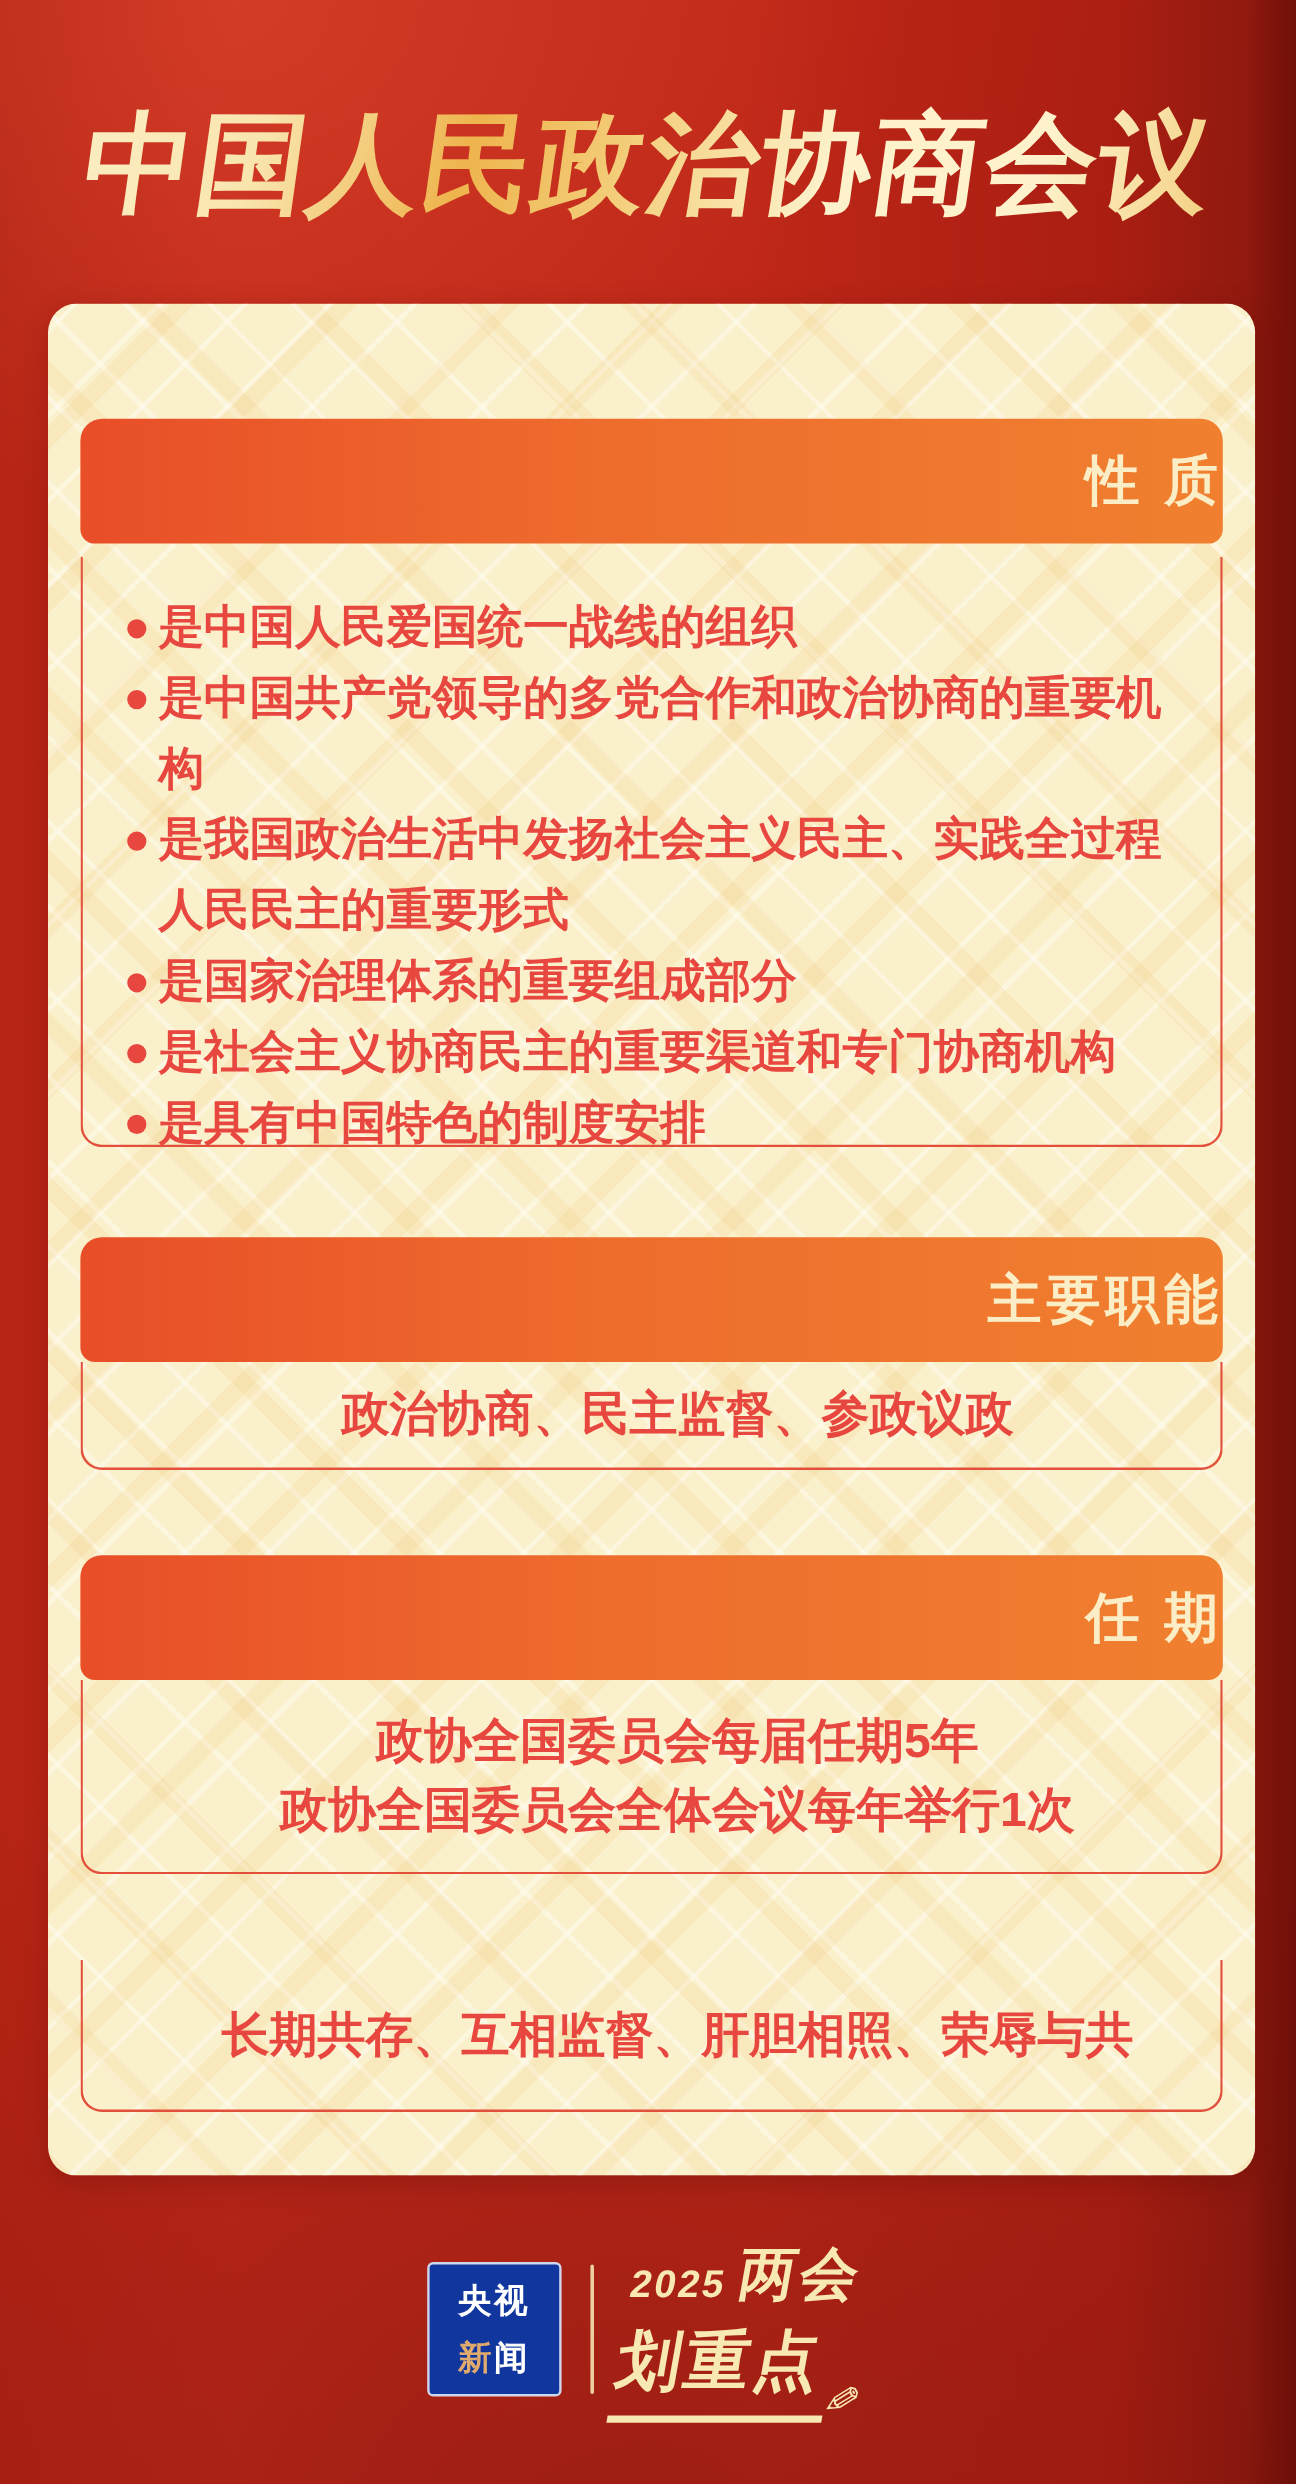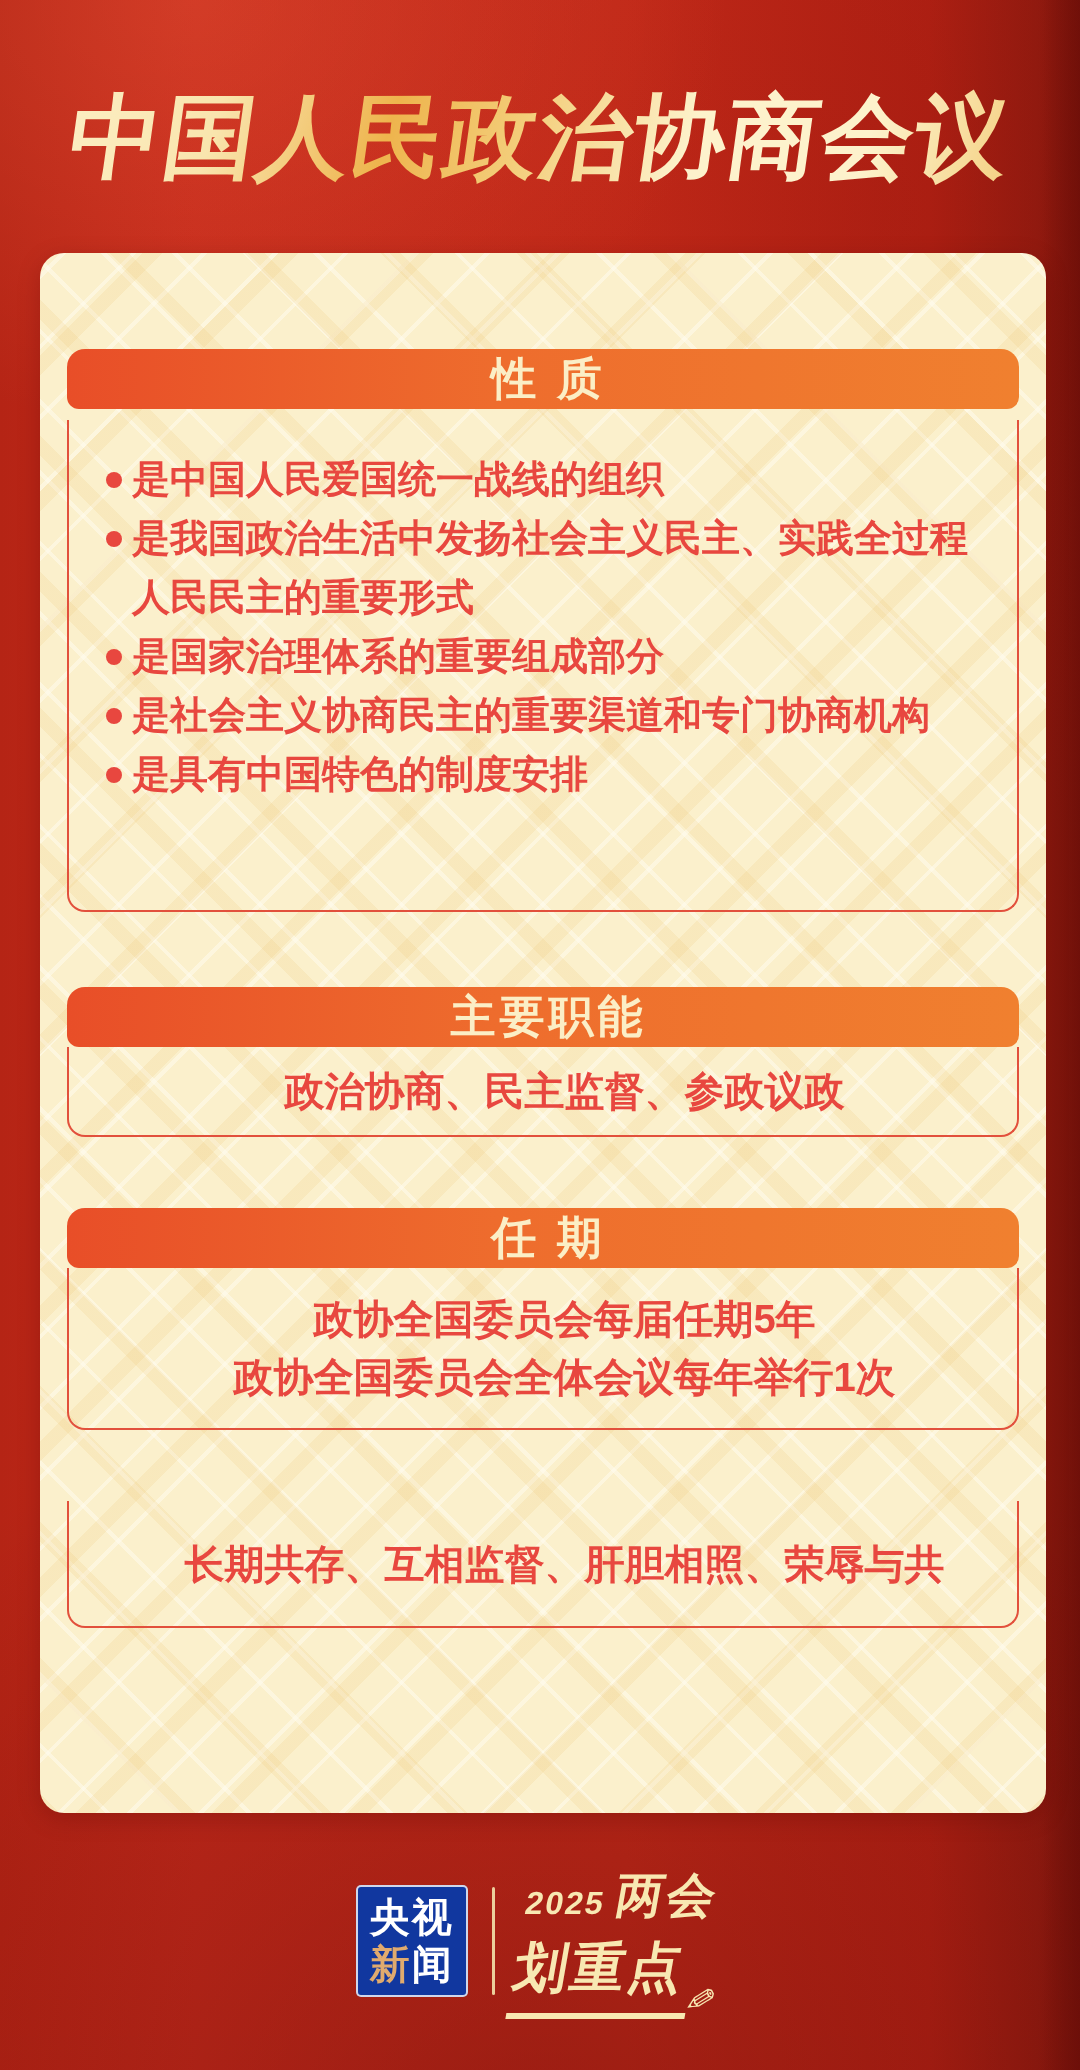--- a/index.html
+++ b/index.html
@@ -29,21 +29,21 @@
     background:
       repeating-linear-gradient(45deg, rgba(234,190,102,.15) 0 14px, rgba(0,0,0,0) 14px 96px),
       repeating-linear-gradient(-45deg, rgba(234,190,102,.15) 0 14px, rgba(0,0,0,0) 14px 96px),
       repeating-linear-gradient(45deg, rgba(255,252,240,.5) 46px 50px, rgba(0,0,0,0) 50px 96px),
       repeating-linear-gradient(-45deg, rgba(255,252,240,.5) 46px 50px, rgba(0,0,0,0) 50px 96px),
       var(--card_beige,#fbf0cc);
     box-shadow:0 6px 22px rgba(80,8,4,.25);
   }
   .sec{margin:0;}
   .sec-header{
-    height:60px;display:flex;align-items:center;justify-content:center;
+    height:104px;display:flex;align-items:center;justify-content:flex-end;
     border-radius:18px 18px 12px 12px;
     background:linear-gradient(90deg,var(--header_orange_deep,#e84e28) 0%,#ee6c2d 45%,#f0802f 100%);
     color:var(--header_text_cream,#fbeec6);font-size:45px;font-weight:800;letter-spacing:4px;padding-left:11px;
   }
   .sec-body{
     border:2px solid var(--border_red,#e2503c);border-top:none;
     border-radius:0 0 18px 18px;box-sizing:border-box;
     color:var(--text_red,#e8473f);font-weight:700;
   }
   .sec-body.bullets{height:492px;}
@@ -56,21 +56,21 @@
   .sec-body.h162{height:162px;gap:12px;}
   .sec-body.h104{height:127px;}
   .line{margin:0;font-size:40px;line-height:1.15;font-weight:700;color:var(--text_red,#e8473f);}
   .mb75{margin-bottom:75px;} .mb71{margin-bottom:71px;}
   
   .footer{position:absolute;top:1882px;left:0;width:100%;height:118px;
     display:flex;justify-content:center;align-items:center;gap:24px;}
   .cctv-logo{width:112px;height:112px;box-sizing:border-box;border:2px solid rgba(255,255,255,.8);
     border-radius:5px;background:var(--cctv_blue,#11379f);
     display:flex;flex-direction:column;justify-content:center;align-items:center;
-    color:#fff;font-size:40px;font-weight:900;line-height:47px;letter-spacing:2px;}
+    color:#fff;font-size:28px;font-weight:900;line-height:47px;letter-spacing:2px;}
   .cctv-row{display:flex;}
   .tan{color:var(--cctv_tan,#e0aa6e);}
   .divider{width:3px;height:108px;border-radius:2px;background:#eccf9c;}
   .badge{transform:skewX(-10deg);color:var(--badge_gold,#f8e8b2);}
   .badge-top{display:flex;align-items:flex-end;gap:10px;}
   .badge-year{font-size:32px;font-weight:900;letter-spacing:2px;padding-bottom:6px;}
   .badge-lh{font-size:48px;font-weight:900;letter-spacing:3px;}
   .badge-bottom{display:flex;align-items:flex-end;gap:2px;margin-top:4px;}
   .badge-hzd{font-size:54px;font-weight:900;letter-spacing:3px;border-bottom:6px solid var(--badge_gold,#f8e8b2);padding:0 8px 8px 0;}
   .pencil{font-size:34px;transform:rotate(100deg);margin-left:-4px;}
@@ -87,20 +87,24 @@
 
     <section class="sec mb75">
       <div class="sec-header">
         <span>性 质</span>
       </div>
       <div class="sec-body bullets">
         <ul class="bullet-list">
           <li class="bullet-item">
             <span class="dot"></span>
             <span class="bullet-text">是中国人民爱国统一战线的组织</span>
+          </li>
+          <li class="bullet-item">
+            <span class="dot"></span>
+            <span class="bullet-text">是中国共产党领导的多党合作和政治协商的重要机构</span>
           </li>
           <li class="bullet-item">
             <span class="dot"></span>
             <span class="bullet-text">是我国政治生活中发扬社会主义民主、实践全过程人民民主的重要形式</span>
           </li>
           <li class="bullet-item">
             <span class="dot"></span>
             <span class="bullet-text">是国家治理体系的重要组成部分</span>
           </li>
           <li class="bullet-item">

